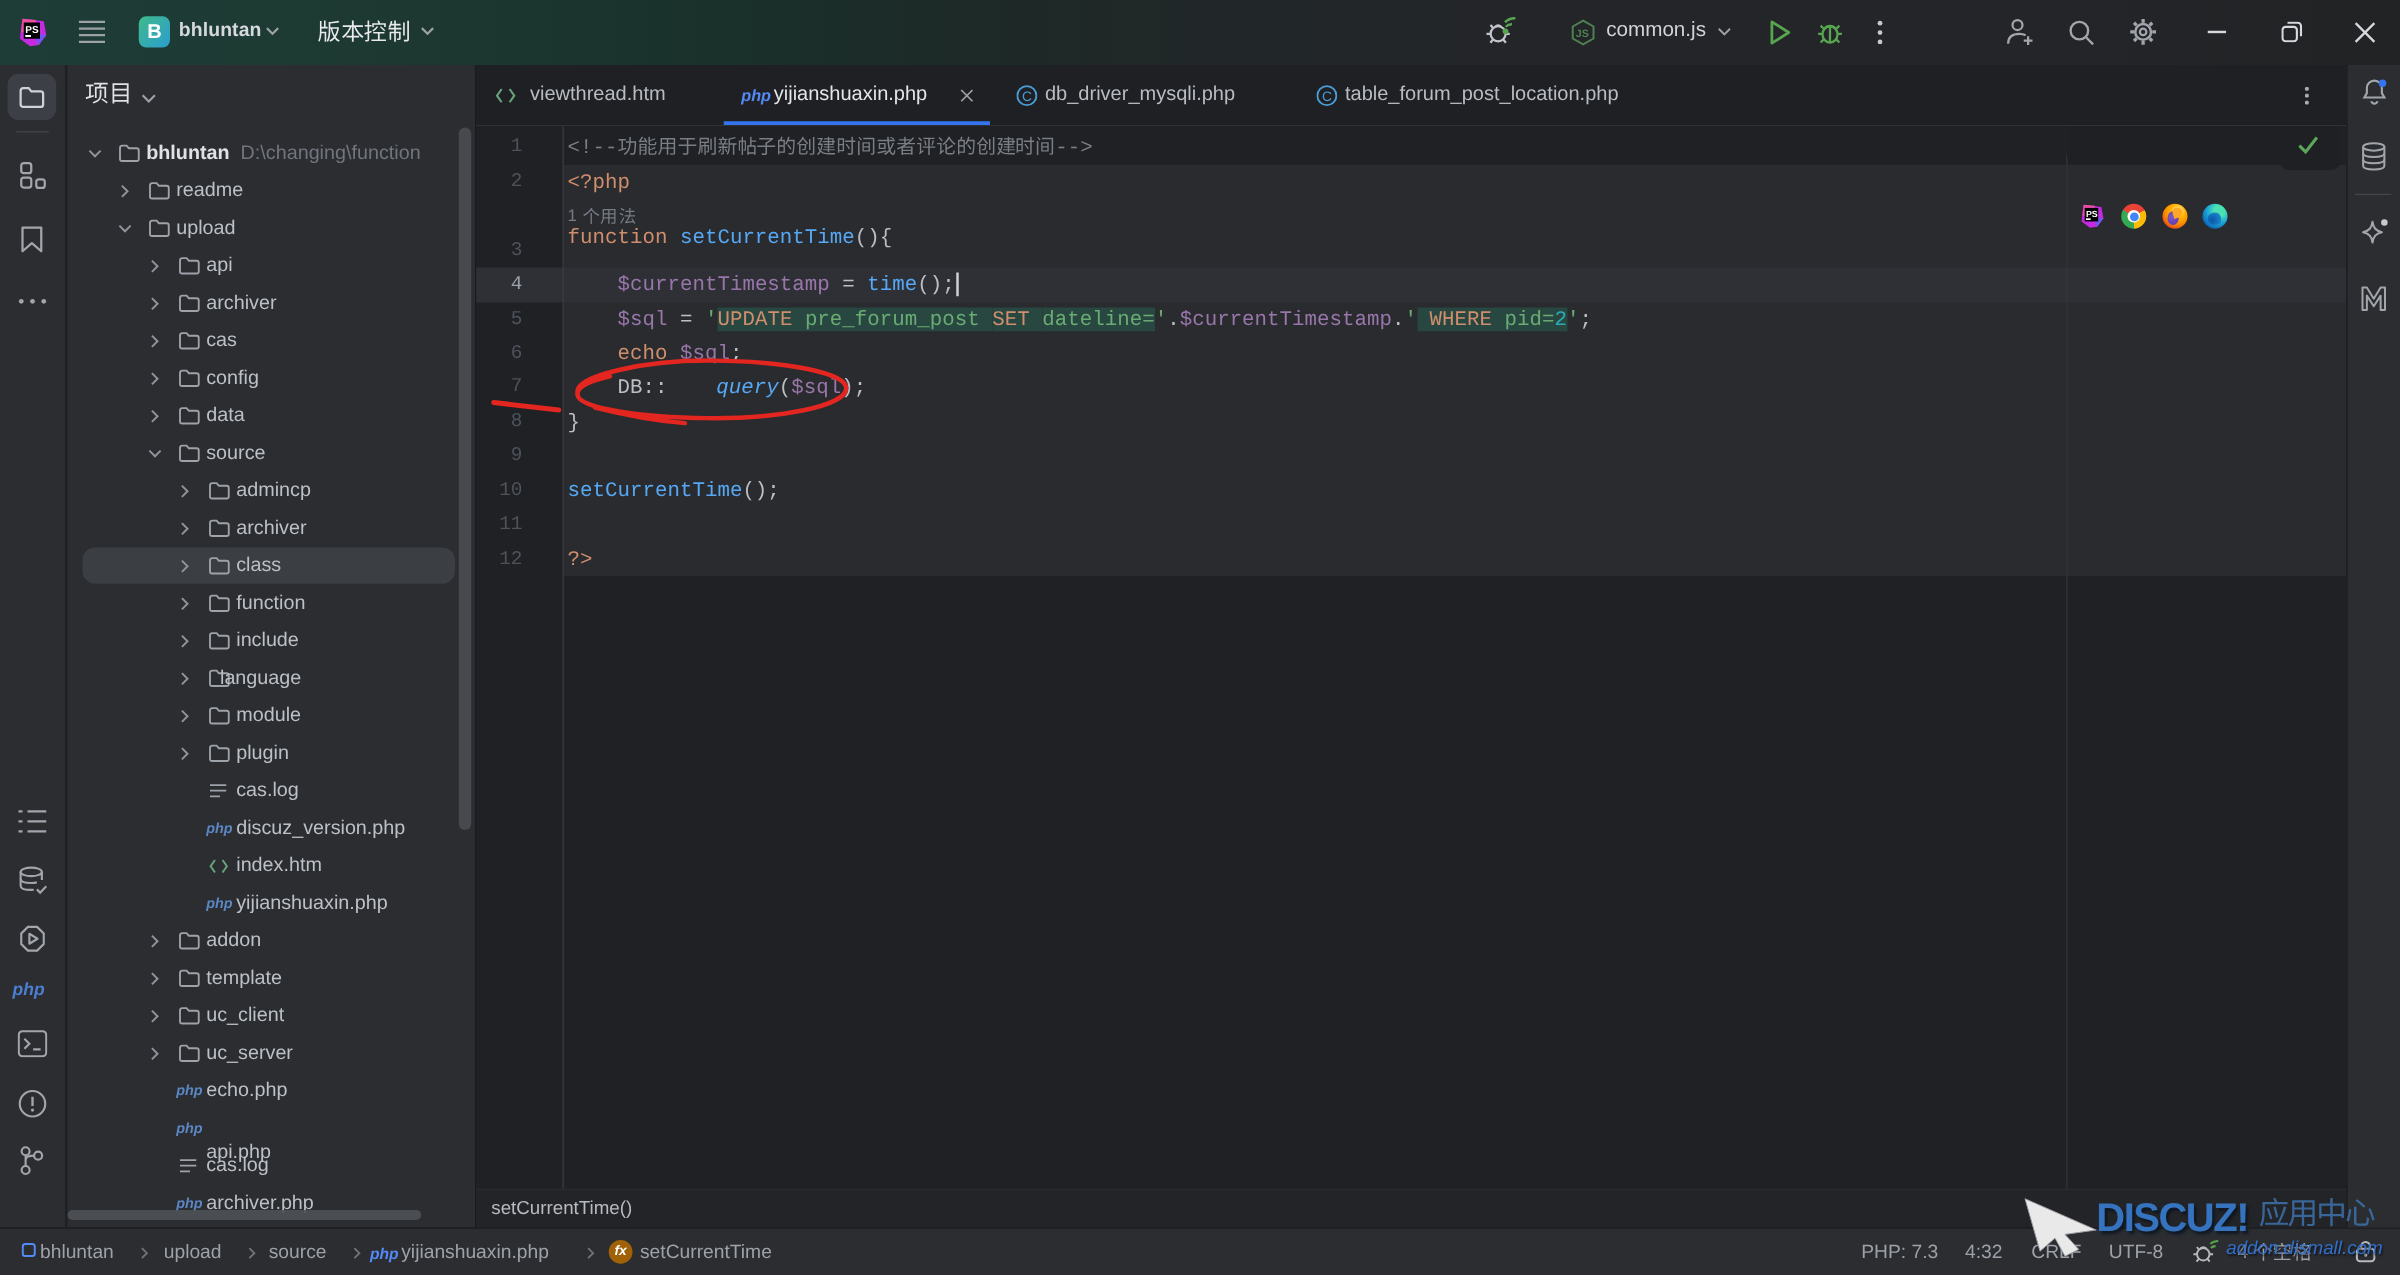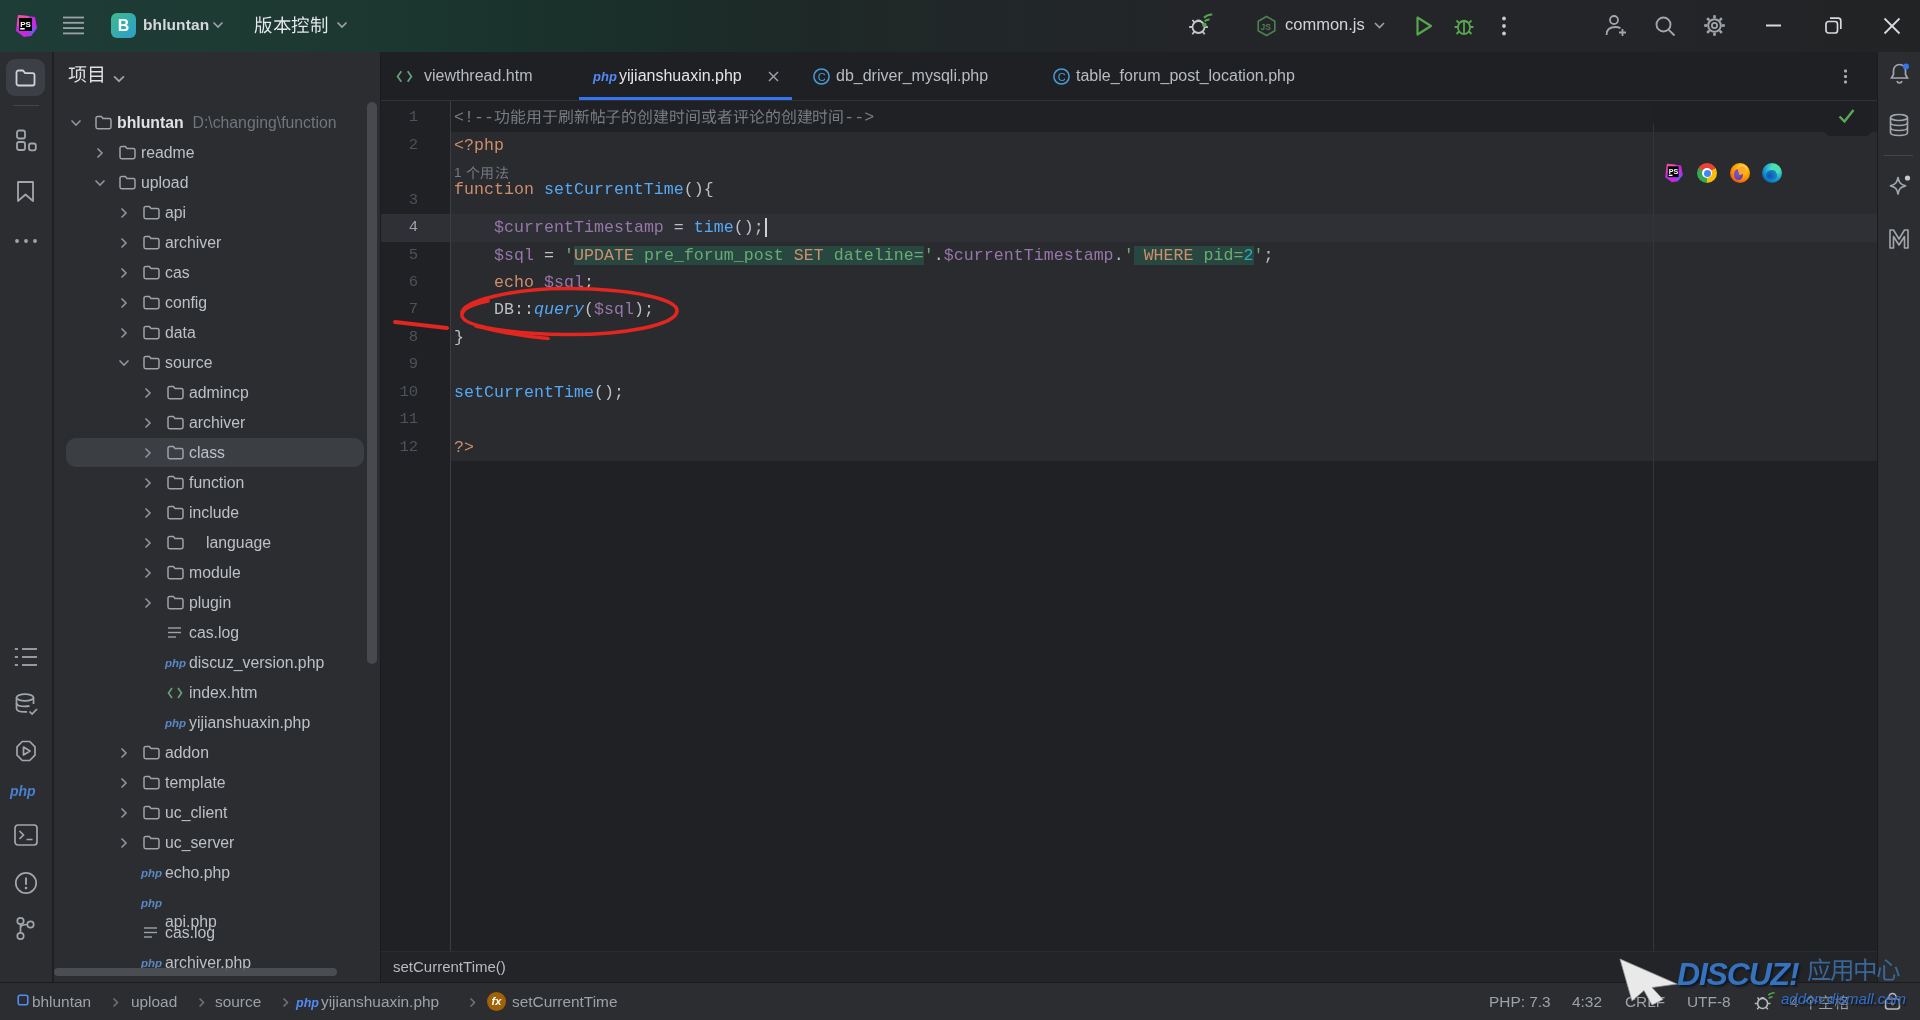--- a/index.html
+++ b/index.html
@@ -346,21 +346,21 @@
 <svg class="ic" style="left:167px;top:504.5px" width="17" height="15" viewBox="0 0 17 15">
     <path d="M1 3.2 a1.7 1.7 0 0 1 1.7 -1.7 h3.6 l1.8 2.1 h6.2 a1.7 1.7 0 0 1 1.7 1.7 v6.8 a1.7 1.7 0 0 1 -1.7 1.7 h-11.6 a1.7 1.7 0 0 1 -1.7 -1.7 Z" fill="none" stroke="#9EA2A9" stroke-width="1.5"></path>
   </svg>
 <div class="row" style="left:189px;top:497.5px">include</div>
 <svg class="ic" style="left:144px;top:537px" width="8" height="12" viewBox="0 0 8 12">
     <polyline points="1.5,1.5 6,6 1.5,10.5" stroke="#8F939B" stroke-width="1.6" fill="none"></polyline>
   </svg>
 <svg class="ic" style="left:167px;top:534.5px" width="17" height="15" viewBox="0 0 17 15">
     <path d="M1 3.2 a1.7 1.7 0 0 1 1.7 -1.7 h3.6 l1.8 2.1 h6.2 a1.7 1.7 0 0 1 1.7 1.7 v6.8 a1.7 1.7 0 0 1 -1.7 1.7 h-11.6 a1.7 1.7 0 0 1 -1.7 -1.7 Z" fill="none" stroke="#9EA2A9" stroke-width="1.5"></path>
   </svg>
-<div class="row" style="left:206px;top:527.5px">language</div>
+<div class="row" style="left:176px;top:527.5px">language</div>
 <svg class="ic" style="left:144px;top:567px" width="8" height="12" viewBox="0 0 8 12">
     <polyline points="1.5,1.5 6,6 1.5,10.5" stroke="#8F939B" stroke-width="1.6" fill="none"></polyline>
   </svg>
 <svg class="ic" style="left:167px;top:564.5px" width="17" height="15" viewBox="0 0 17 15">
     <path d="M1 3.2 a1.7 1.7 0 0 1 1.7 -1.7 h3.6 l1.8 2.1 h6.2 a1.7 1.7 0 0 1 1.7 1.7 v6.8 a1.7 1.7 0 0 1 -1.7 1.7 h-11.6 a1.7 1.7 0 0 1 -1.7 -1.7 Z" fill="none" stroke="#9EA2A9" stroke-width="1.5"></path>
   </svg>
 <div class="row" style="left:189px;top:557.5px">module</div>
 <svg class="ic" style="left:144px;top:597px" width="8" height="12" viewBox="0 0 8 12">
     <polyline points="1.5,1.5 6,6 1.5,10.5" stroke="#8F939B" stroke-width="1.6" fill="none"></polyline>
   </svg>
@@ -562,21 +562,21 @@
       <use href="#u4E2A"></use>
     </svg><svg style="width:14px;height:14px;margin:0 0.25px;vertical-align:-0.18em;" viewBox="0 0 1000 1000" fill="#767B85">
       <use href="#u7528"></use>
     </svg><svg style="width:14px;height:14px;margin:0 0.25px;vertical-align:-0.18em;" viewBox="0 0 1000 1000" fill="#767B85">
       <use href="#u6CD5"></use>
     </svg></div>
 <div class="cl mono" style="top:176px"><span style="color:#CF8E6D;">function </span><span style="color:#56A8F5;">setCurrentTime</span><span style="color:#BCBEC4;">(){</span></div>
 <div class="cl mono" style="top:214.1px">    <span style="color:#9876AA;">$currentTimestamp</span><span style="color:#BCBEC4;"> = </span><span style="color:#56A8F5;">time</span><span style="color:#BCBEC4;">();</span><span style="border-left:2px solid #CED0D6;margin-left:1px"></span></div>
 <div class="cl mono" style="top:241.55px">    <span style="color:#9876AA;">$sql</span><span style="color:#BCBEC4;"> = </span><span style="color:#6AAB73;">'</span><span style="color:#CF8E6D;background:#274740;">UPDATE </span><span style="color:#6AAB73;background:#274740;">pre_forum_post </span><span style="color:#CF8E6D;background:#274740;">SET </span><span style="color:#6AAB73;background:#274740;">dateline=</span><span style="color:#6AAB73;">'</span><span style="color:#BCBEC4;">.</span><span style="color:#9876AA;">$currentTimestamp</span><span style="color:#BCBEC4;">.</span><span style="color:#6AAB73;">'</span><span style="color:#6AAB73;background:#274740;"> </span><span style="color:#CF8E6D;background:#274740;">WHERE </span><span style="color:#6AAB73;background:#274740;">pid=</span><span style="color:#2AACB8;background:#274740;">2</span><span style="color:#6AAB73;">'</span><span style="color:#BCBEC4;">;</span></div>
 <div class="cl mono" style="top:269px">    <span style="color:#CF8E6D;">echo </span><span style="color:#9876AA;">$sql</span><span style="color:#BCBEC4;">;</span></div>
-<div class="cl mono" style="top:296.45px">    <span style="color:#BCBEC4;">DB::</span><span style="color:#56A8F5;font-style:italic;">query</span><span style="color:#BCBEC4;">(</span><span style="color:#9876AA;">$sql</span><span style="color:#BCBEC4;">);</span></div>
+<div class="cl mono" style="top:296.45px">    <span style="color:#BCBEC4;">DB::</span><span style="color:#56A8F5;font-style:italic;margin-left:39px;">query</span><span style="color:#BCBEC4;">(</span><span style="color:#9876AA;">$sql</span><span style="color:#BCBEC4;">);</span></div>
 <div class="cl mono" style="top:323.9px"><span style="color:#BCBEC4;">}</span></div>
 <div class="cl mono" style="top:378.8px"><span style="color:#56A8F5;">setCurrentTime</span><span style="color:#BCBEC4;">();</span></div>
 <div class="cl mono" style="top:433.7px"><span style="color:#CF8E6D;">?&gt;</span></div>
 <svg class="abs" style="left:440px;top:280px;z-index:30" width="260" height="70" viewBox="0 0 260 70">
 <g stroke="#E3261F" stroke-width="3.6" fill="none" stroke-linecap="round">
 <path d="M22 34 C20 21 74 8 130 8.5 C192 9 238 19 237 31 C236 45 184 55 126 54.5 C74 54 24 47 22 36 C21 29 34 24 48 21"></path>
 <path d="M36 46 C60 52 90 57 108 58.5"></path>
 </g>
   </svg>
 <svg class="abs" style="left:392px;top:318px;z-index:30" width="58" height="14" viewBox="0 0 58 14">
@@ -656,21 +656,21 @@
 <path d="M12 4.5 C12.8 9.5 14.5 11.5 19.5 12.8 C14.5 14 12.8 16 12 21 C11.2 16 9.5 14 4.5 12.8 C9.5 11.5 11.2 9.5 12 4.5 Z" fill="none" stroke="#A2A6AC" stroke-width="1.7" stroke-linejoin="round"></path>
 <circle cx="21.5" cy="5" r="2.6" fill="#C7CACF"></circle>
   </svg>
 <svg class="ic" style="left:1888px;top:228px" width="22" height="22" viewBox="0 0 22 22">
 <path d="M2 20 V2 H5.5 L11 11 L16.5 2 H20 V20 H16.5 V8.5 L11 17 L5.5 8.5 V20 Z" fill="none" stroke="#A2A6AC" stroke-width="1.6" stroke-linejoin="round"></path>
   </svg>
 <div class="abs" style="left:1600px;top:948px;width:320px;height:72px;z-index:60;pointer-events:none">
 <svg class="abs" style="left:18px;top:10px" width="60" height="48" viewBox="0 0 60 48">
 <polygon points="2,1 59,26 34,29.5 45,41.5 34,47 26,32.5 14,43" fill="#E9E9EA" stroke="#9a9aa0" stroke-width="0.8"></polygon>
 </svg>
-<div class="abs" style="left:77px;top:8px;font-size:32px;font-weight:bold;font-style:italic;color:#3673BE;letter-spacing:-1.2px;text-shadow:2px 2px 2px rgba(10,20,35,.8)">DISCUZ!</div>
+<div class="abs" style="left:77px;top:8px;font-size:32px;font-weight:bold;color:#3673BE;letter-spacing:-1.2px;text-shadow:2px 2px 2px rgba(10,20,35,.8)">DISCUZ!</div>
 <div class="abs" style="left:208px;top:10px;opacity:.88;text-shadow:2px 2px 2px rgba(10,20,35,.6)"><svg style="width:24.5px;height:24.5px;margin:0 -0.85px;vertical-align:-0.18em;" viewBox="0 0 1000 1000" fill="#3C70A8">
         <use href="#u5E94"></use>
       </svg><svg style="width:24.5px;height:24.5px;margin:0 -0.85px;vertical-align:-0.18em;" viewBox="0 0 1000 1000" fill="#3C70A8">
         <use href="#u7528"></use>
       </svg><svg style="width:24.5px;height:24.5px;margin:0 -0.85px;vertical-align:-0.18em;" viewBox="0 0 1000 1000" fill="#3C70A8">
         <use href="#u4E2D"></use>
       </svg><svg style="width:24.5px;height:24.5px;margin:0 -0.85px;vertical-align:-0.18em;" viewBox="0 0 1000 1000" fill="#3C70A8">
         <use href="#u5FC3"></use>
       </svg></div>
 <div class="abs" style="left:181px;top:42px;font-size:15px;font-style:italic;color:#3172D3;opacity:.95;text-shadow:1px 1.5px 1.5px rgba(5,10,20,.7)">addon.dismall.com</div>

